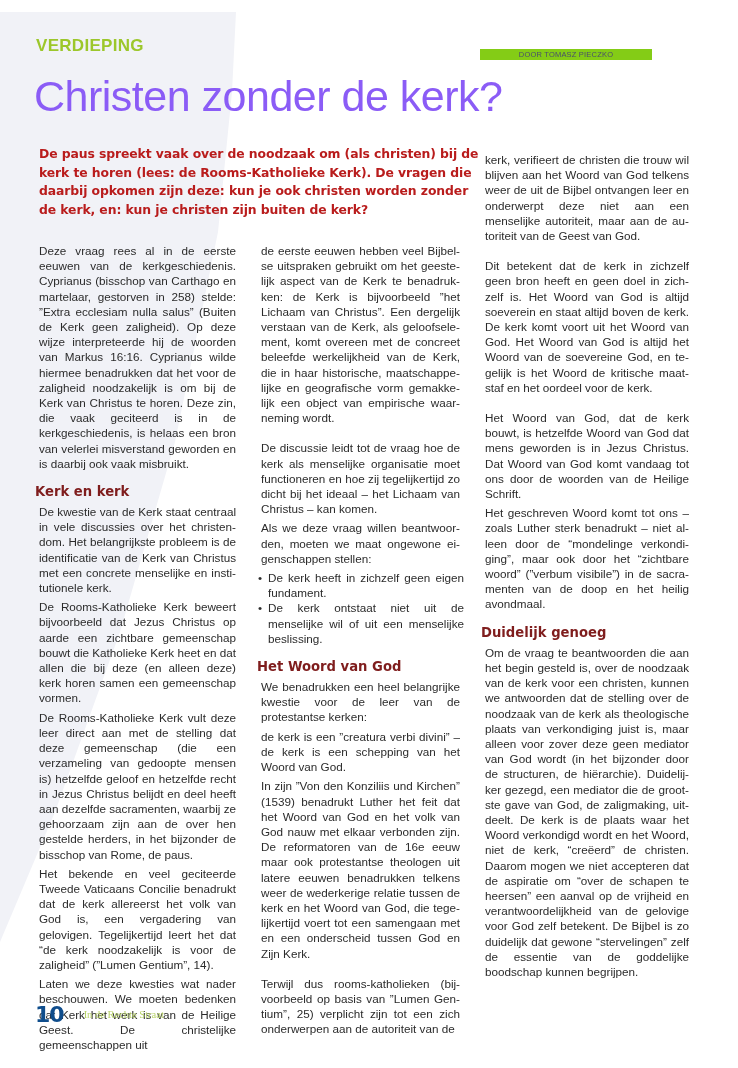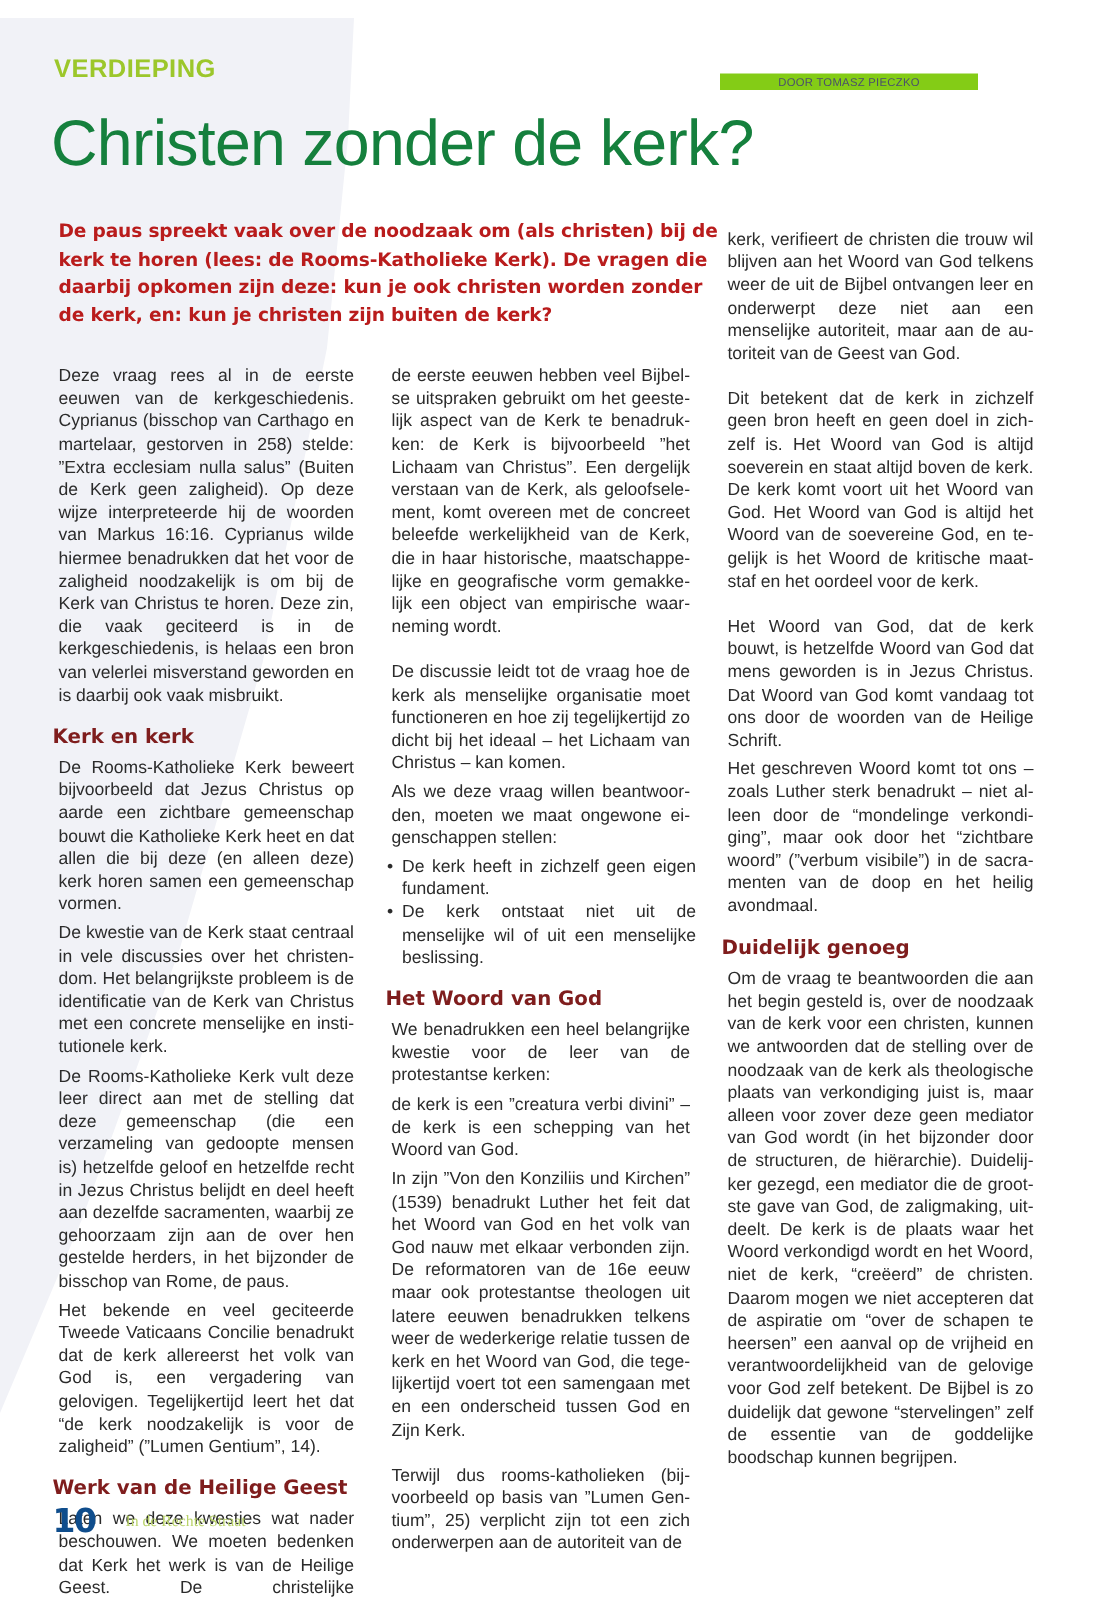--- a/index.html
+++ b/index.html
@@ -17,21 +17,21 @@
       position: absolute; left: 36px; top: 36px; font-family: "Liberation Sans", sans-serif;
       font-size: 17px; font-weight: bold; color: #9cc72b; letter-spacing: 0.3px; z-index: 2;
     }
     .byline {
       position: absolute; left: 480px; top: 49px; width: 172px; height: 11px;
       background: #84cc16; color: #4a4f6c; font-family: "Liberation Sans", sans-serif;
       font-size: 7.5px; line-height: 11px; text-align: center; letter-spacing: 0.2px; z-index: 2;
     }
     .title {
       position: absolute; left: 34px; top: 72px; margin: 0; font-family: "Liberation Sans", sans-serif;
-      font-weight: normal; font-size: 43px; color: #15803d; letter-spacing: -0.5px; z-index: 2;
+      font-weight: normal; font-size: 43px; color: #8b5cf6; letter-spacing: -0.5px; z-index: 2;
       white-space: nowrap;
     }
     .intro {
       position: absolute; left: 35px; top: 141px; width: 440px; margin: 4px;
       font-family: "DejaVu Sans", sans-serif; font-weight: bold; font-size: 12.4px; line-height: 18.6px;
       color: #b91c1c; z-index: 2; letter-spacing: -0.1px;
     }
     .col {
       position: absolute; z-index: 2; font-family: "Liberation Sans", sans-serif;
       font-size: 11.7px; line-height: 15.2px; color: #2b2b2b; text-align: justify;
@@ -67,25 +67,24 @@
 
 <div class="section-label">VERDIEPING</div>
 <div class="byline">DOOR TOMASZ PIECZKO</div>
 <h1 class="title">Christen zonder de kerk?</h1>
 
 <p class="intro">De paus spreekt vaak over de noodzaak om (als christen) bij de kerk te horen (lees: de Rooms-Katholieke Kerk). De vragen die daarbij opkomen zijn deze: kun je ook christen worden zonder de kerk, en: kun je christen zijn buiten de kerk?</p>
 
 <div class="col col1">
   <p>Deze vraag rees al in de eerste eeuwen van de kerkgeschiedenis. Cyprianus (bisschop van Carthago en martelaar, gestorven in 258) stelde: ”Extra eccle­siam nulla salus” (Buiten de Kerk geen zaligheid). Op deze wijze interpreteer­de hij de woorden van Markus 16:16. Cyprianus wilde hiermee benadrukken dat het voor de zaligheid noodzakelijk is om bij de Kerk van Christus te horen. Deze zin, die vaak geciteerd is in de kerkgeschiedenis, is helaas een bron van velerlei misverstand geworden en is daarbij ook vaak misbruikt.</p>
   <h2>Kerk en kerk</h2>
+  <p>De kwestie van de Kerk staat centraal in vele discussies over het christen­dom. Het belangrijkste probleem is de identificatie van de Kerk van Christus met een concrete menselijke en insti­tutionele kerk.</p>
   <p>De Rooms-Katholieke Kerk beweert bijvoorbeeld dat Jezus Christus op aar­de een zichtbare gemeenschap bouwt die Katholieke Kerk heet en dat allen die bij deze (en alleen deze) kerk ho­ren samen een gemeenschap vormen.</p>
-  <p>De kwestie van de Kerk staat centraal in vele discussies over het christen­dom. Het belangrijkste probleem is de identificatie van de Kerk van Christus met een concrete menselijke en insti­tutionele kerk.</p>
   <p>De Rooms-Katholieke Kerk vult deze leer direct aan met de stelling dat deze gemeenschap (die een verzameling van gedoopte mensen is) hetzelfde ge­loof en hetzelfde recht in Jezus Chris­tus belijdt en deel heeft aan dezelfde sacramenten, waarbij ze gehoorzaam zijn aan de over hen gestelde herders, in het bijzonder de bisschop van Rome, de paus.</p>
   <p>Het bekende en veel geciteerde Tweede Vaticaans Concilie benadrukt dat de kerk allereerst het volk van God is, een verga­dering van gelovigen. Tegelijkertijd leert het dat “de kerk noodzakelijk is voor de zaligheid” (”Lumen Gentium”, 14).</p>
-  <h2>Werk van de Heilige Geest</h2>
   <p>Laten we deze kwesties wat nader be­schouwen. We moeten bedenken dat Kerk het werk is van de Heilige Geest. De christelijke gemeenschappen uit</p>
 </div>
 
 <div class="col col2">
   <p>de eerste eeuwen hebben veel Bijbel­se uitspraken gebruikt om het geeste­lijk aspect van de Kerk te benadruk­ken: de Kerk is bijvoorbeeld ”het Lichaam van Christus”. Een dergelijk verstaan van de Kerk, als geloofsele­ment, komt overeen met de concreet beleefde werkelijkheid van de Kerk, die in haar historische, maatschappe­lijke en geografische vorm gemakke­lijk een object van empirische waar­neming wordt.</p>
   <p class="gap">De discussie leidt tot de vraag hoe de kerk als menselijke organisatie moet functioneren en hoe zij tegelijkertijd zo dicht bij het ideaal – het Lichaam van Christus – kan komen.</p>
   <p>Als we deze vraag willen beantwoor­den, moeten we maat ongewone ei­genschappen stellen:</p>
   <ul>
     <li>
       <span class="bullet">•</span>

